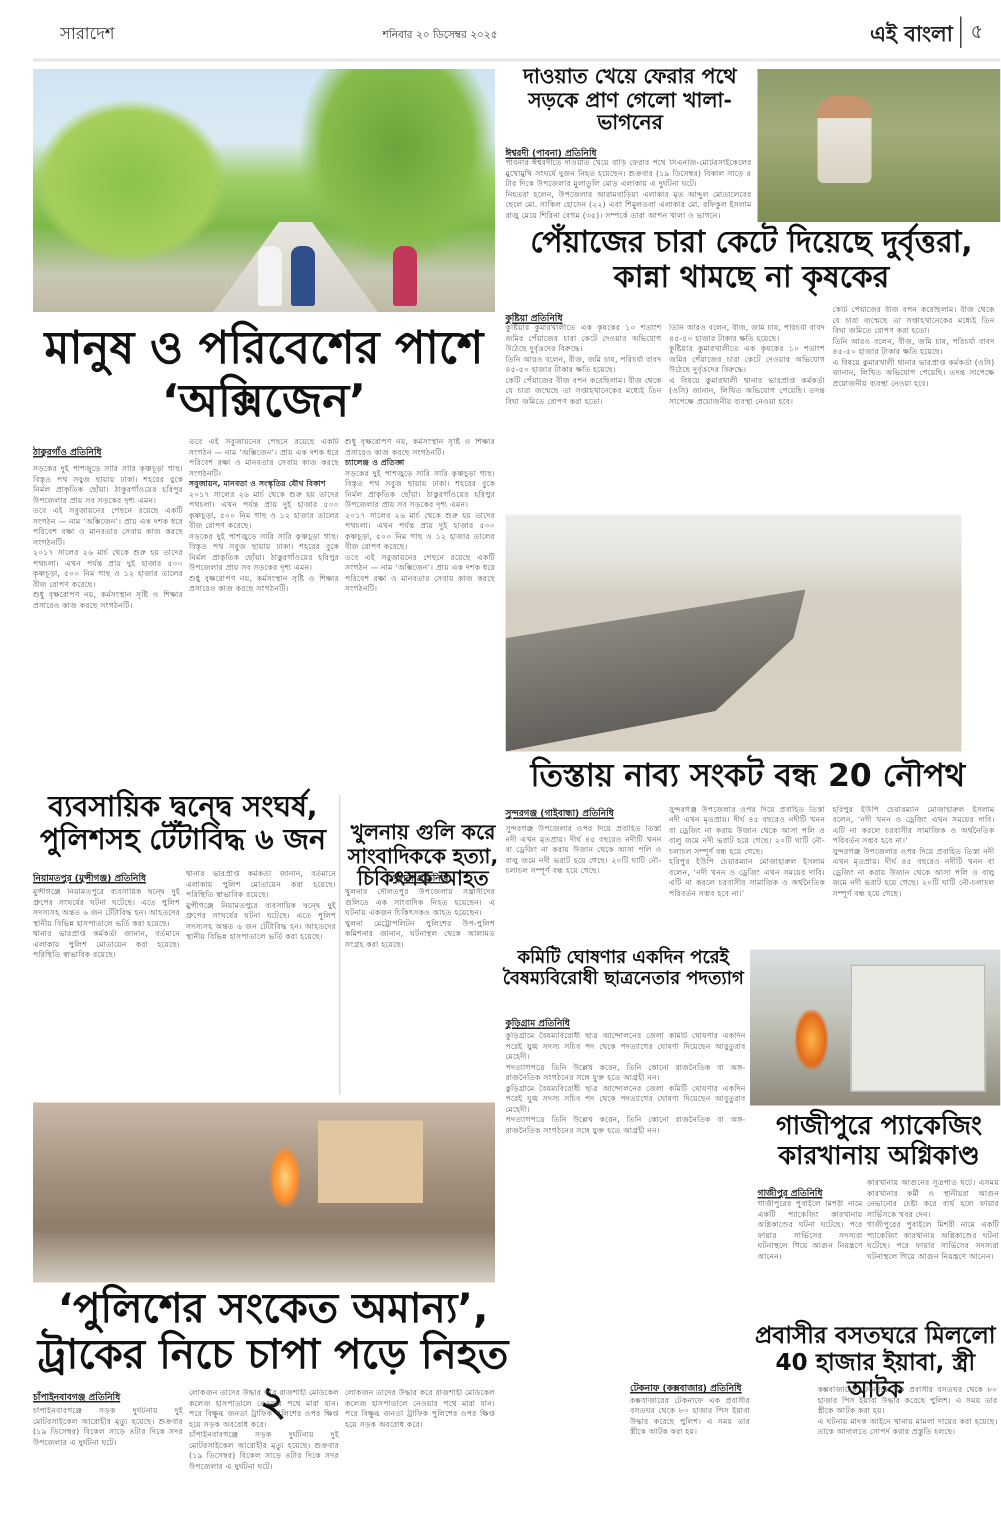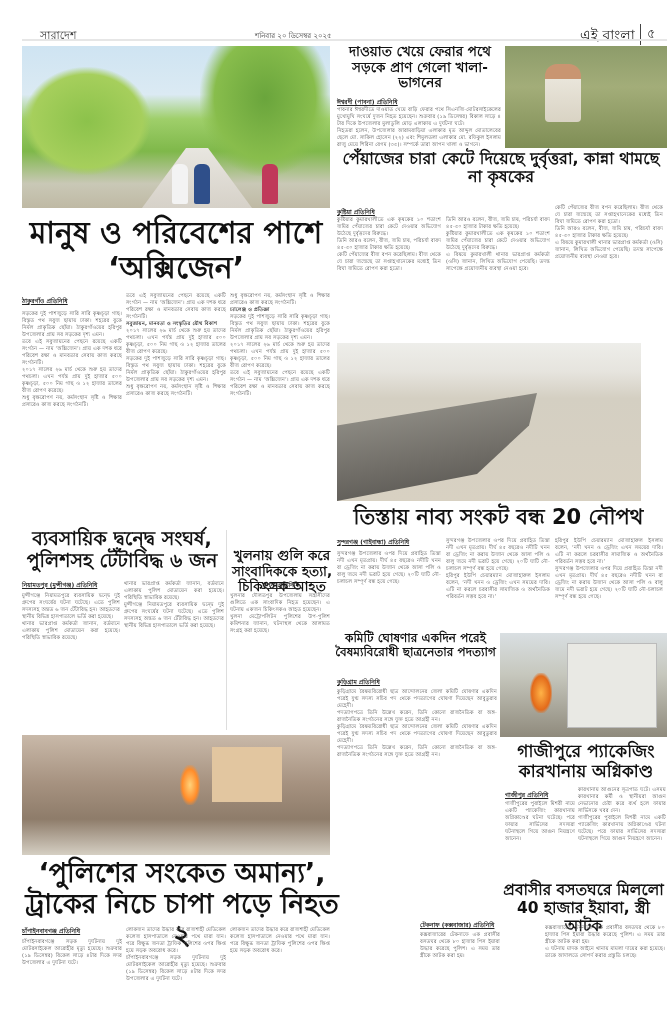--- a/index.html
+++ b/index.html
@@ -1,41 +1,41 @@
 <!DOCTYPE html>
 <html><head>
 <meta charset="utf-8">
 <style>
 *{box-sizing:border-box;margin:0;padding:0}
 html,body{width:667px;height:1024px;background:#fff;overflow:hidden}
 body{font-family:"DejaVu Serif",serif;color:#222;position:relative}
 .abs{position:absolute}
-.topbar{left:0;top:13px;width:667px;height:49px}
+.topbar{left:0;top:0;width:667px;height:49px}
 .section-name{left:40px;top:14px;font-size:11px;color:#333;font-family:"DejaVu Sans",sans-serif}
 .date{left:255px;top:17px;font-size:7px;color:#333;font-family:"DejaVu Sans",sans-serif}
-.logo{left:580px;top:11px;font-size:14px;font-weight:normal;color:#222;font-family:"DejaVu Sans",sans-serif}
+.logo{left:580px;top:11px;font-size:14px;font-weight:bold;color:#222;font-family:"DejaVu Sans",sans-serif}
 .logo .dot{color:#d62020}
 .pageno{left:640px;top:11px;font-size:13px;color:#333;font-family:"DejaVu Sans",sans-serif;border-left:1px solid #444;padding-left:6px}
 .rule{left:22px;top:39px;width:645px;height:2px;background:#e6e6e6}
 .photo{overflow:hidden}
 .ph-trees{left:22px;top:46px;width:308px;height:162px;background:linear-gradient(180deg,#cfe4f2 0%,#dbeaf3 30%,#9fcf6a 45%,#7fb84a 65%,#c9c8b6 85%,#bfb9a4 100%)}
 .ph-trees .road{position:absolute;left:120px;bottom:0;width:110px;height:60px;background:linear-gradient(180deg,#e8e6e0,#d6d1c8);clip-path:polygon(40% 0,60% 0,100% 100%,0 100%)}
 .ph-trees .tree1{position:absolute;left:0;top:20px;width:130px;height:110px;background:radial-gradient(ellipse at 50% 50%,#8cc24b 0%,#a6cf5c 60%,transparent 70%)}
 .ph-trees .tree2{position:absolute;right:0;top:0;width:130px;height:130px;background:radial-gradient(ellipse at 50% 40%,#6aa53c 0%,#88bd4c 55%,transparent 72%)}
 .ph-trees .person{position:absolute;bottom:4px;width:16px;height:40px;background:#2f4f8a;border-radius:6px 6px 2px 2px}
 .headline{font-family:"DejaVu Sans",sans-serif;color:#111;text-align:center;font-weight:bold;line-height:1.15}
 .h-main{left:22px;top:216px;width:308px;font-size:30px}
 .byline{font-size:6px;color:#222;text-decoration:underline;font-family:"DejaVu Sans",sans-serif;font-weight:bold}
 .col{font-size:5px;line-height:7px;color:#555;text-align:justify;overflow:hidden;font-family:"DejaVu Sans",sans-serif;letter-spacing:0.2px}
 .col .sub{font-weight:bold;color:#333}
 .vrule{width:1px;background:#ddd}
 .h-dawat{left:335px;top:44px;width:170px;font-size:13.5px}
 .ph-farmer{left:505px;top:46px;width:162px;height:102px;background:linear-gradient(180deg,#8d9c6a 0%,#a3ad79 40%,#7f8e55 100%)}
 .ph-farmer .man{position:absolute;left:40px;top:18px;width:36px;height:58px;background:linear-gradient(180deg,#c99571 0%,#c99571 25%,#e9e5da 26%,#d9d3c4 100%);border-radius:12px 12px 4px 4px}
-.h-onion{left:335px;top:150px;width:332px;font-size:16px}
+.h-onion{left:335px;top:150px;width:332px;font-size:20px}
 .ph-boat{left:337px;top:343px;width:304px;height:158px;background:linear-gradient(180deg,#eeeeea 0%,#e6e4de 18%,#d4cfc2 35%,#d8d1c2 100%)}
 .ph-boat .boat{position:absolute;left:0;top:50px;width:200px;height:108px;background:linear-gradient(170deg,#9c9a92 0%,#6f6c66 60%,#504e4a 100%);clip-path:polygon(0 30%,100% 0,96% 30%,70% 75%,0 100%)}
 .h-tista{left:330px;top:505px;width:337px;font-size:21px}
 .h-biz{left:22px;top:528px;width:200px;font-size:19px}
 .h-khulna{left:228px;top:548px;width:108px;font-size:13.5px}
 .h-committee{left:333px;top:632px;width:165px;font-size:12px}
 .ph-fire{left:500px;top:633px;width:167px;height:104px;background:linear-gradient(180deg,#d9dfe2 0%,#c6c7bd 40%,#8f8a7c 100%)}
 .ph-fire .flame{position:absolute;left:30px;top:40px;width:22px;height:40px;background:radial-gradient(ellipse,#ffb347 0%,#e36a1a 60%,transparent 75%)}
 .ph-fire .bld{position:absolute;right:10px;top:10px;width:90px;height:85px;background:#e9e9e4;border:1px solid #bbb}
 .ph-police{left:22px;top:735px;width:308px;height:120px;background:linear-gradient(180deg,#c9b9a9 0%,#a69280 40%,#8e7c6a 70%,#d5cfc3 100%)}

